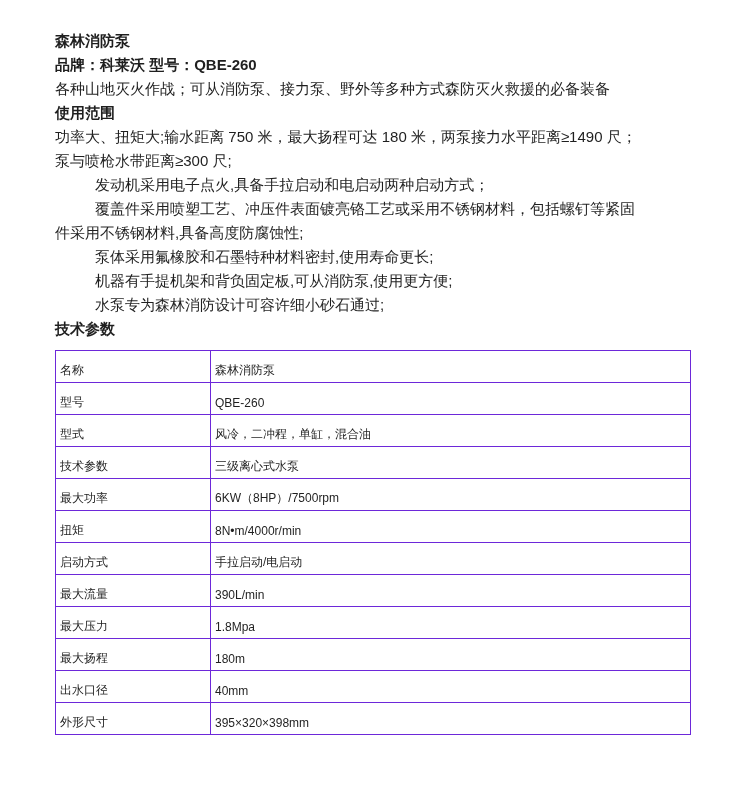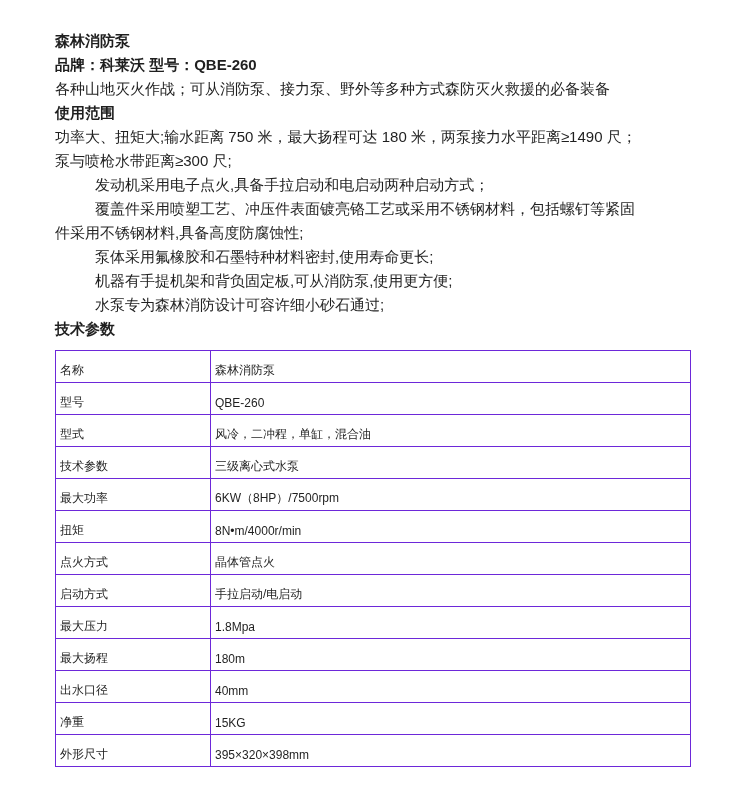--- a/index.html
+++ b/index.html
@@ -94,44 +94,40 @@
         </tr>
         <tr>
           <td class="label-col">最大功率</td>
           <td>6KW（8HP）/7500rpm</td>
         </tr>
         <tr>
           <td class="label-col">扭矩</td>
           <td>8N•m/4000r/min</td>
         </tr>
         <tr>
-          <td class="label-col">点火方式</td>
-          <td>晶体管点火</td>
+          <td class="label-col">启动方式</td>
+          <td>手拉启动/电启动</td>
         </tr>
         <tr>
-          <td class="label-col">启动方式</td>
-          <td>手拉启动/电启动</td>
+          <td class="label-col">最大流量</td>
+          <td>390L/min</td>
         </tr>
         <tr>
           <td class="label-col">最大压力</td>
           <td>1.8Mpa</td>
         </tr>
         <tr>
           <td class="label-col">最大扬程</td>
           <td>180m</td>
         </tr>
         <tr>
           <td class="label-col">出水口径</td>
           <td>40mm</td>
         </tr>
         <tr>
-          <td class="label-col">净重</td>
-          <td>15KG</td>
-        </tr>
-        <tr>
           <td class="label-col">外形尺寸</td>
           <td>395×320×398mm</td>
         </tr>
       </tbody>
     </table>
 
   </div>
 </div>
 
 </body></html>

